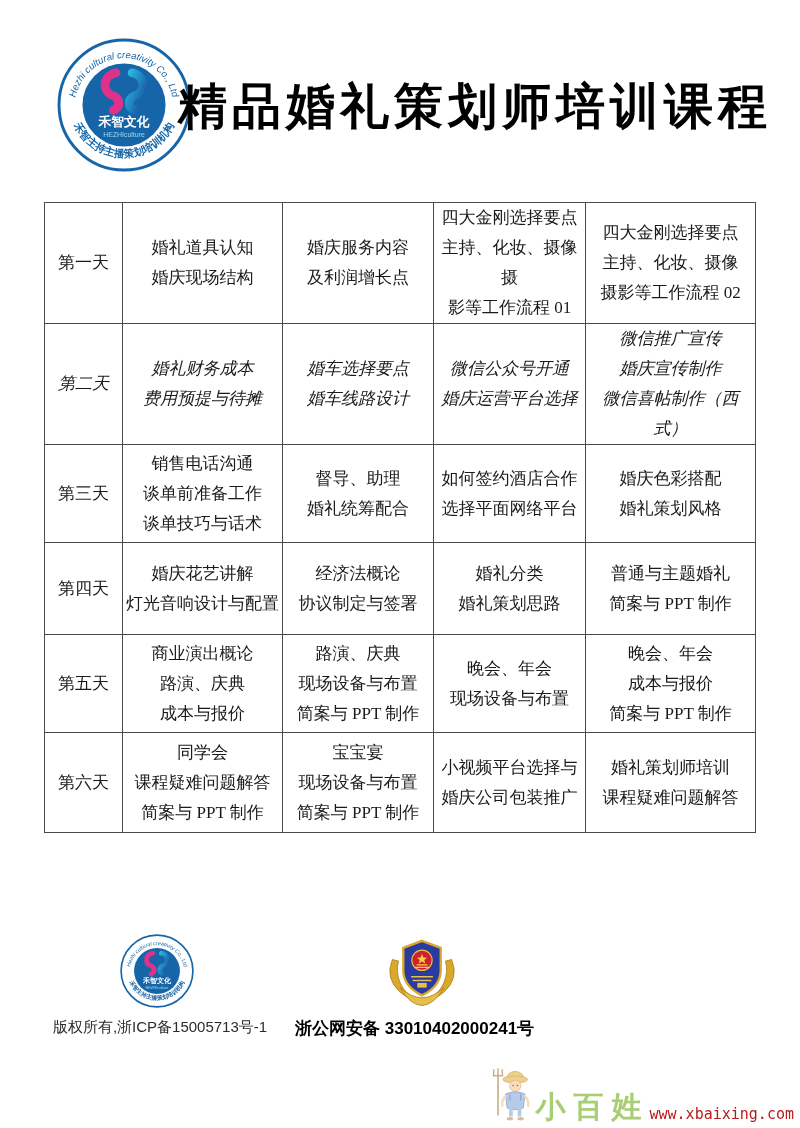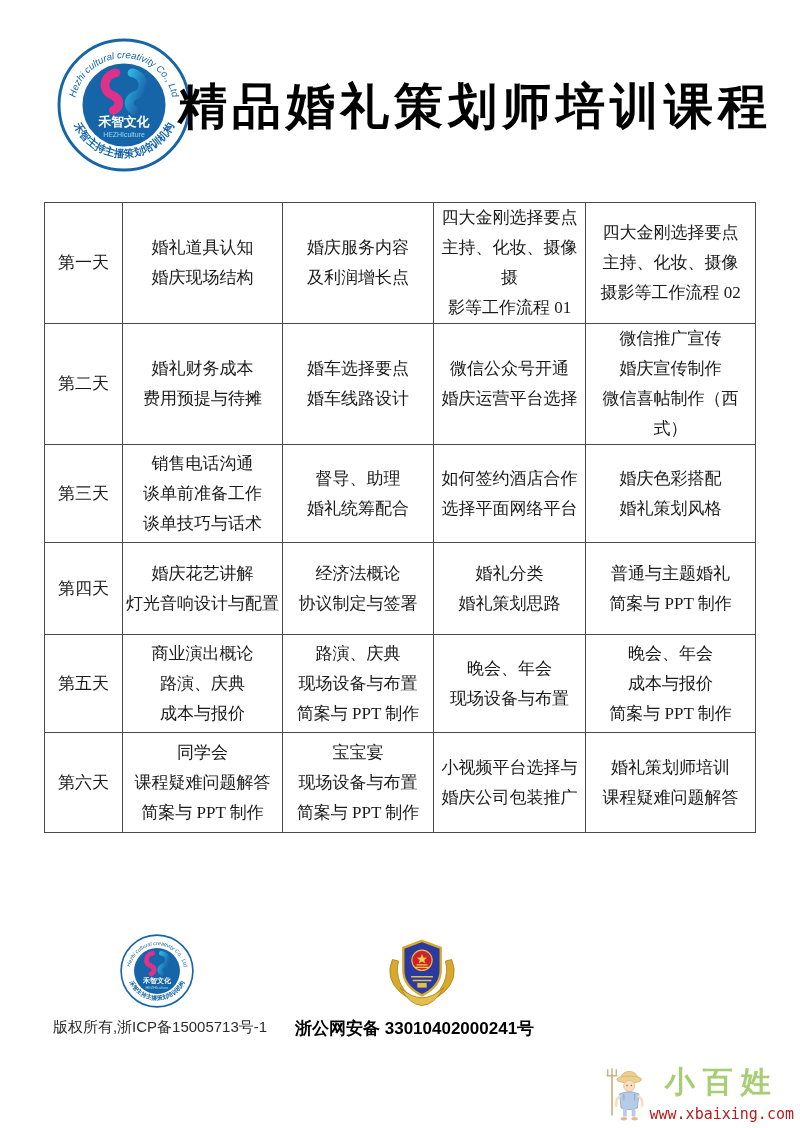--- a/index.html
+++ b/index.html
@@ -20,21 +20,21 @@
   .course-table-wrap { position:absolute; left:44px; top:202px; width:711px; }
   table.course { border-collapse:collapse; table-layout:fixed; width:711px; }
   table.course td {
     border:1px solid #4a4a4a; text-align:center; vertical-align:middle;
     font-size:17px; line-height:30px; white-space:pre-line; color:#1a1a1a;
     overflow:hidden; padding:0 2px;
   }
   col.c0{width:78px;} col.c1{width:160px;} col.c2{width:151px;}
   col.c3{width:152px;} col.c4{width:170px;}
   tr.hrow td { height:70px; }
-  tr.r1 td { height:95px; } tr.r2 td { height:95px; } tr.r3 td { height:98px; }
+  tr.r1 td { height:95px; } tr.r2 td { height:95px;font-style:italic; } tr.r3 td { height:98px; }
   tr.r4 td { height:92px; } tr.r5 td { height:98px; } tr.r6 td { height:100px; }
   td.day { padding-bottom:30px; }
   
   .footer-logo { position:absolute; left:120px; top:934px; width:74px; height:74px; }
   .copyright {
     position:absolute; left:40px; top:1018px; width:240px; text-align:center;
     font-size:15px; color:#2b2b2b; font-family:"Liberation Sans", sans-serif;
   }
   .police-badge { position:absolute; left:383px; top:930px; width:78px; height:84px; }
   .police-record {
@@ -48,21 +48,21 @@
   }
   .baidu-v { width:68px; height:54px; display:block; margin:0 auto; }
   .baidu-name-cn { font-size:16px; letter-spacing:4px; color:#5f7c95; margin-top:2px; }
   .baidu-name-en { font-size:8px; letter-spacing:2px; color:#b2bac1; margin-top:2px; }
   .baidu-cert { font-size:17px; letter-spacing:2px; color:#222; font-weight:bold; margin-top:8px; }
   
   .watermark {
     position:absolute; right:6px; bottom:6px; display:flex; align-items:flex-end;
   }
   .farmer-icon { width:44px; height:56px; }
-  .wm-text { display:flex; flex-direction:column; align-items:center; margin-left:2px; }
+  .wm-text { display:flex; align-items:flex-end; margin-left:2px; }
   .wm-name {
     font-size:30px; font-weight:bold; letter-spacing:8px; color:#a8ce74;
     font-family:"Liberation Serif", serif; line-height:30px;
   }
   .wm-url {
     font-size:15px; color:#b91c1c; font-family:"DejaVu Sans Mono", monospace;
     line-height:16px; margin-top:9px;
   }
 </style>
 </head>

